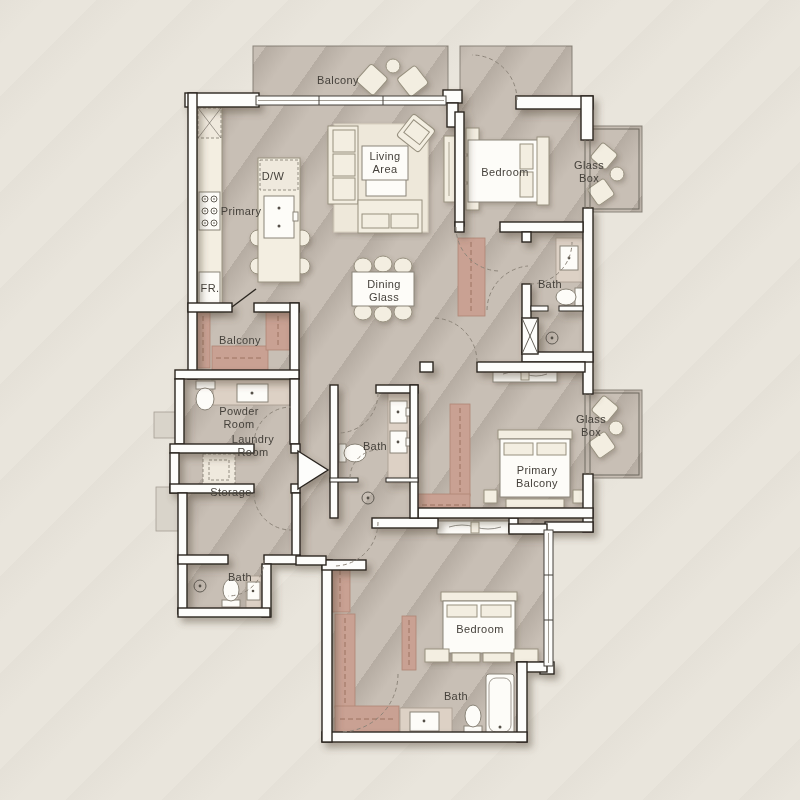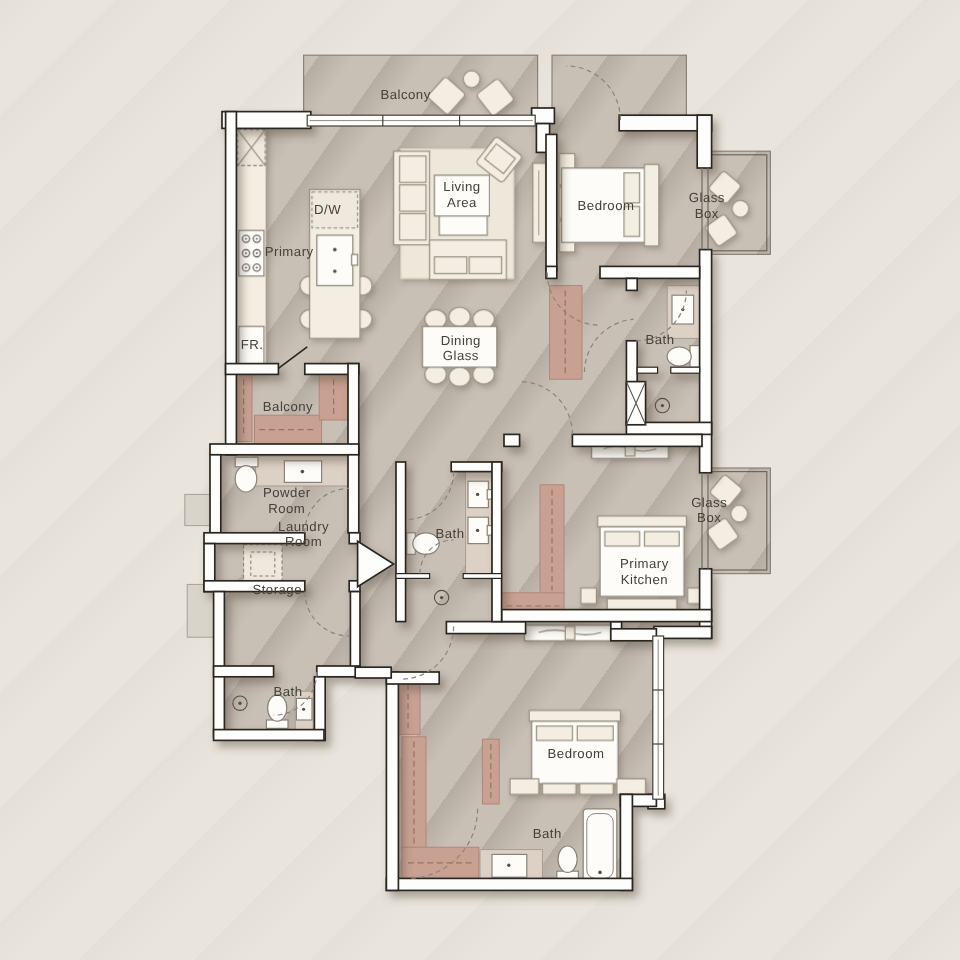--- a/index.html
+++ b/index.html
@@ -434,17 +434,17 @@
 <div class="lbl" style="left:241px;top:211px">Primary</div>
 <div class="lbl" style="left:210px;top:288px">FR.</div>
 <div class="lbl" style="left:384px;top:291px;width:46px">Dining Glass</div>
 <div class="lbl" style="left:550px;top:284px">Bath</div>
 <div class="lbl" style="left:240px;top:340px">Balcony</div>
 <div class="lbl" style="left:239px;top:418px;width:62px">Powder Room</div>
 <div class="lbl" style="left:253px;top:446px;width:62px">Laundry Room</div>
 <div class="lbl" style="left:231px;top:492px">Storage</div>
 <div class="lbl" style="left:240px;top:577px">Bath</div>
 <div class="lbl" style="left:375px;top:446px">Bath</div>
-<div class="lbl" style="left:537px;top:477px;width:76px">Primary Kitchen</div>
+<div class="lbl" style="left:537px;top:477px;width:76px">Primary Balcony</div>
 <div class="lbl" style="left:591px;top:426px;width:40px">Glass Box</div>
 <div class="lbl" style="left:480px;top:629px">Bedroom</div>
 <div class="lbl" style="left:456px;top:696px">Bath</div>
 </div>
 
 </body></html>

